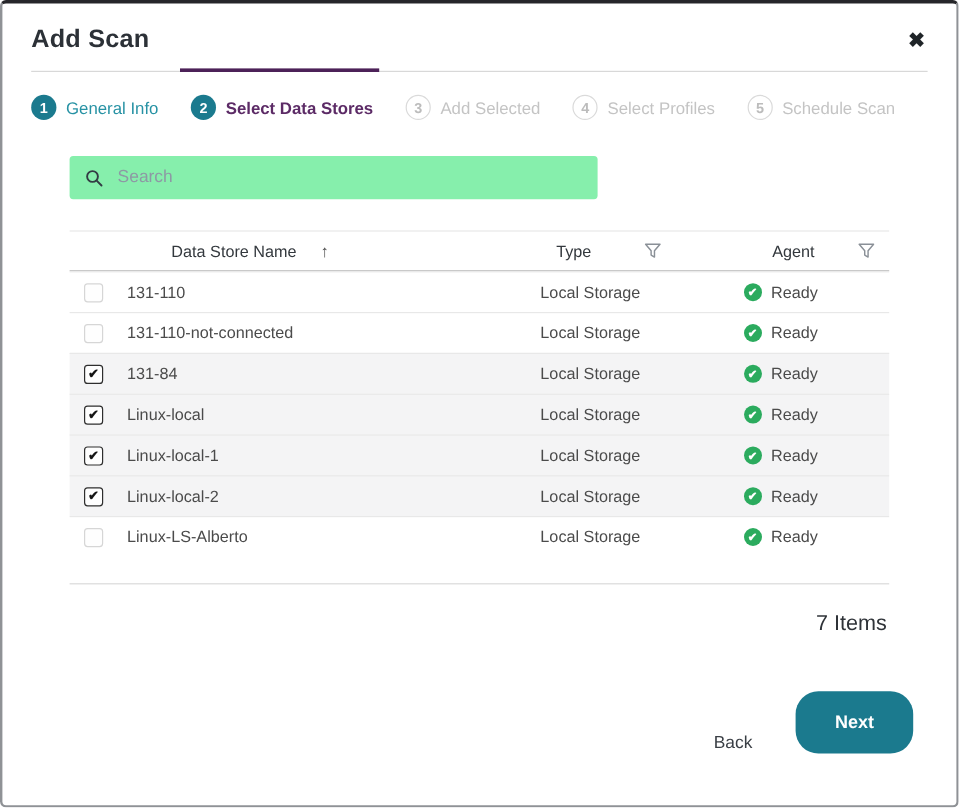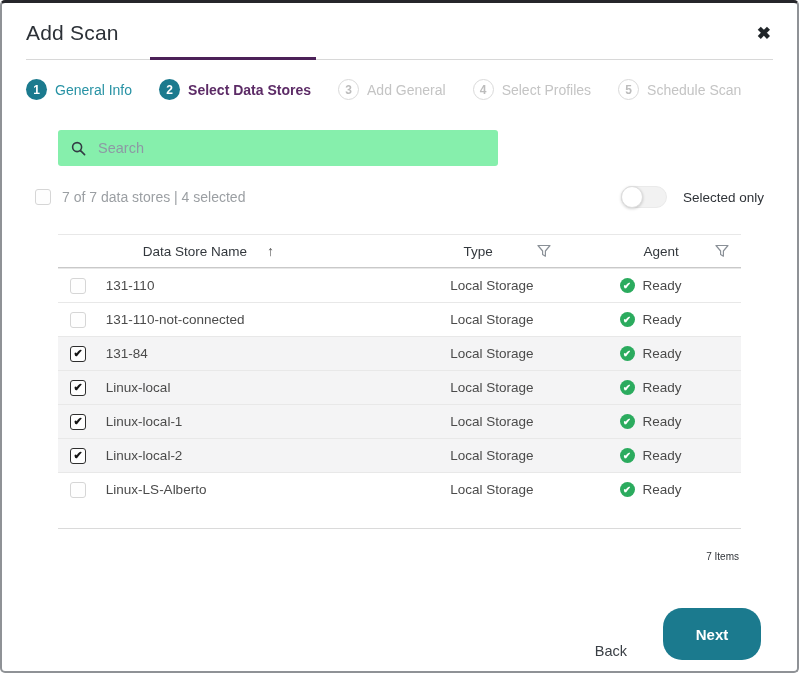--- a/index.html
+++ b/index.html
@@ -7,21 +7,21 @@
   body { font-family:"Liberation Sans", sans-serif; }
 
   .modal {
     width:799px; height:673px; background:#fff; position:relative;
     border:2px solid #8f9296; border-top:3px solid #26262a; border-radius:5px;
     padding:18px 24px 0 24px; overflow:hidden;
   }
 
   
   .hdr { display:flex; justify-content:space-between; align-items:flex-start; }
-  .title { font-size:21px; font-weight:400; color:#2c3137; letter-spacing:.2px; }
+  .title { font-size:21px; font-weight:700; color:#2c3137; letter-spacing:.2px; }
   .close-btn { font-size:17px; color:#1f2428; cursor:pointer; line-height:1; padding:4px 2px; font-weight:700; }
 
   .title-divider { position:relative; height:1px; background:#d8d8d8; margin-top:13px; }
   .title-divider .progress { position:absolute; left:124px; top:-2px; width:166px; height:3px; background:#4c2158; }
 
   
   .stepper { display:flex; align-items:center; gap:27px; margin-top:19px; }
   .step { display:flex; align-items:center; gap:8px; font-size:14px; cursor:default; }
   .step-num {
     width:21px; height:21px; border-radius:50%; display:flex; align-items:center;
@@ -72,21 +72,21 @@
   .filter-icon { display:inline-flex; cursor:pointer; }
   .filter-type { margin-left:44px; }
   .filter-agent { margin-left:36px; }
   .ok {
     width:15px; height:15px; border-radius:50%; background:#2bab5e; color:#fff;
     display:flex; align-items:center; justify-content:center; font-size:9.5px; font-weight:700;
     margin-right:8px; flex:none;
   }
 
   .section-divider { height:1px; background:#dadada; margin:22px 32px 0 32px; }
-  .items-count { text-align:right; margin:22px 34px 0 0; font-size:10px; color:#2f3338; }
+  .items-count { text-align:right; margin:22px 34px 0 0; font-size:18px; color:#2f3338; }
 
   
   .footer { display:flex; justify-content:flex-end; align-items:flex-end; gap:30px; margin:46px 12px 0 0; }
   .back-btn { font-size:14.5px; color:#3a3f45; background:none; border:none; cursor:pointer; font-family:"Liberation Sans", sans-serif; }
   .next-btn {
     width:98px; height:52px; border-radius:19px; border:none; background:#1b7a8e; color:#fff;
     font-size:15px; font-weight:700; cursor:pointer; font-family:"Liberation Sans", sans-serif;
   }
 </style>
 </head>
@@ -109,21 +109,21 @@
     <span class="step-label">General Info</span>
   </div>
 
   <div class="step active">
     <span class="step-num">2</span>
     <span class="step-label">Select Data Stores</span>
   </div>
 
   <div class="step disabled">
     <span class="step-num">3</span>
-    <span class="step-label">Add General</span>
+    <span class="step-label">Add Selected</span>
   </div>
 
   <div class="step disabled">
     <span class="step-num">4</span>
     <span class="step-label">Select Profiles</span>
   </div>
 
   <div class="step disabled">
     <span class="step-num">5</span>
     <span class="step-label">Schedule Scan</span>
@@ -133,32 +133,20 @@
   <div class="search-row">
     <div class="search-box">
       <svg width="15" height="15" viewBox="0 0 16 16">
         <circle cx="6.5" cy="6.5" r="4.8" fill="none" stroke="#333c44" stroke-width="1.7"></circle>
         <line x1="10.2" y1="10.2" x2="14.5" y2="14.5" stroke="#333c44" stroke-width="1.7" stroke-linecap="round"></line>
       </svg>
       <input type="text" placeholder="Search" style="">
     </div>
   </div>
 
-  <div class="summary-row">
-    <div class="summary-left">
-      <span class="cb"></span>
-      <span>7 of 7 data stores | 4 selected</span>
-    </div>
-    <div class="summary-right">
-      <span class="toggle">
-        <span class="knob"></span>
-      </span>
-      <span class="toggle-label">Selected only</span>
-    </div>
-  </div>
 
   <div class="table">
     <div class="t-row t-head">
       <div class="col-cb"></div>
       <div class="col-name">
         <span>Data Store Name</span>
         <span class="sort-icon">↑</span>
       </div>
       <div class="col-type">
         <span>Type</span>

